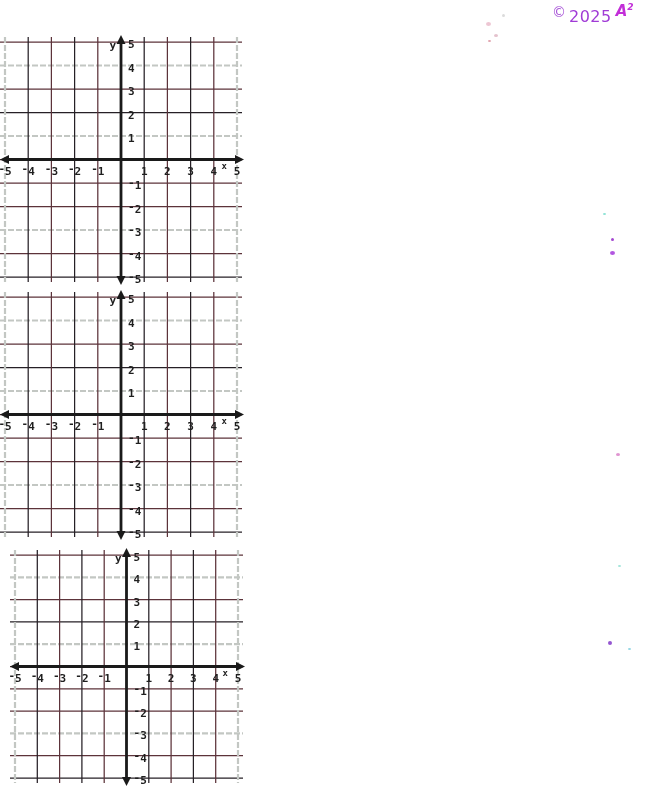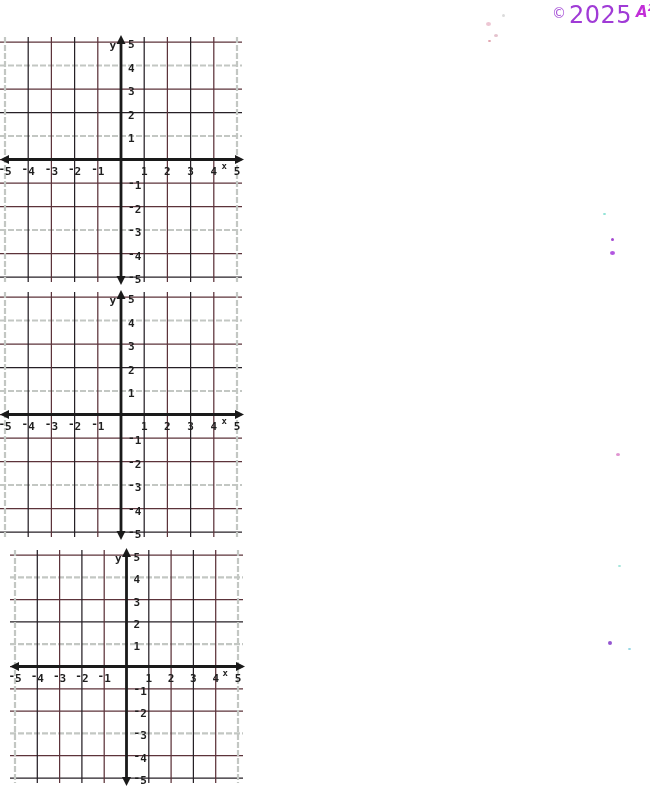--- a/index.html
+++ b/index.html
@@ -21,21 +21,21 @@
     white-space:nowrap;
     color:#9d2ed3;
   }
   .copy-sym{
     font-size:14px;
     vertical-align:5px;
     margin-right:3px;
     color:#a855d8;
   }
   .copy-year{
-    font-size:24px;
+    font-size:16px;
     letter-spacing:0.5px;
     text-align:right;
   }
   .brand{
     font-style:italic;
     font-weight:bold;
     margin-left:4px;
     vertical-align:6px;
   }
   .brand-a{font-size:15px;}

